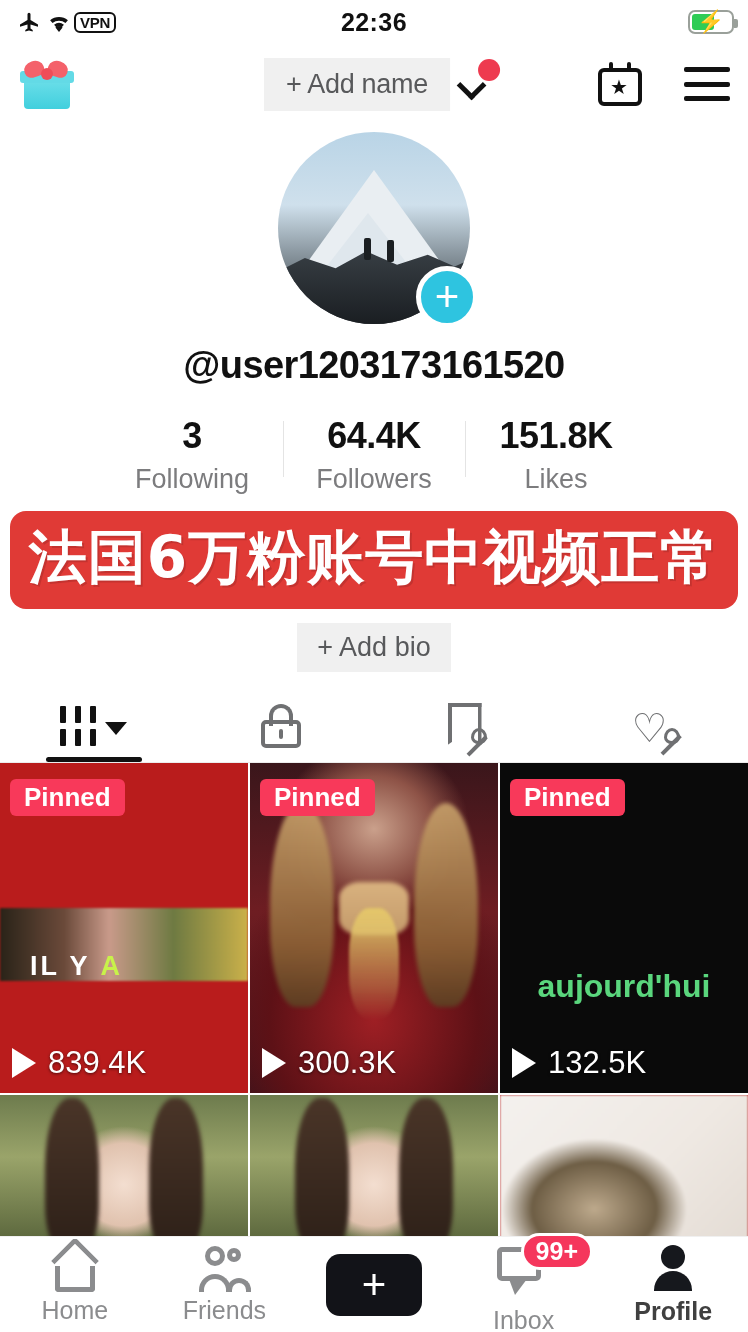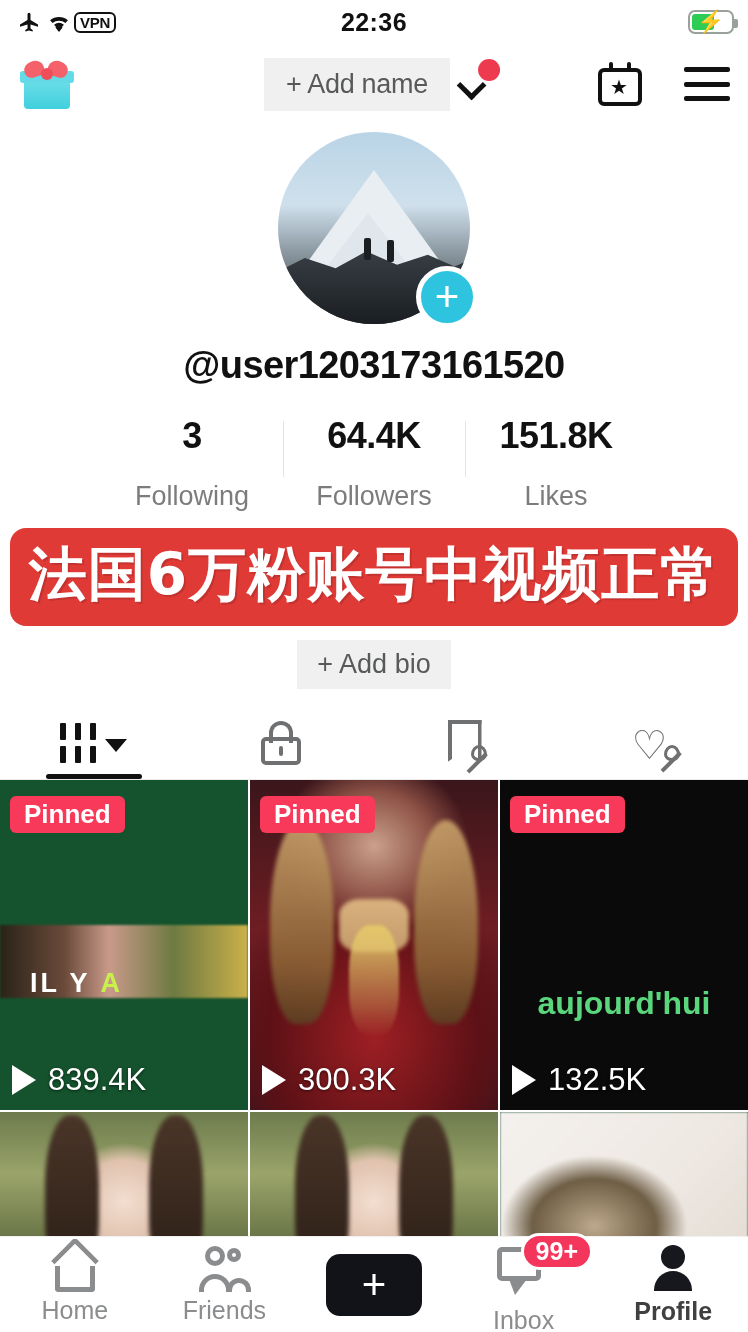--- a/index.html
+++ b/index.html
@@ -132,21 +132,21 @@
     margin-top:20px; font-size:38px; font-weight:700; color:#111; letter-spacing:-0.6px;
   }
 
   
   .stats{ display:flex; justify-content:center; align-items:center; margin-top:28px; }
   .stat{ width:182px; text-align:center; position:relative; }
   .stat + .stat::before{
     content:""; position:absolute; left:0; top:6px; width:1px; height:56px; background:#e4e4e4;
   }
   .stat-num{ font-size:36px; font-weight:700; color:#111; letter-spacing:-0.5px; }
-  .stat-lbl{ font-size:27px; color:#7c7c7e; margin-top:24px; }
+  .stat-lbl{ font-size:27px; color:#7c7c7e; margin-top:7px; }
 
   
   .banner{
     margin:16px 10px 0 10px; background:#e03a36; border-radius:16px;
     padding:8px 0 12px 0; text-align:center;
   }
   .banner-text{
     font-size:58px; font-weight:700; color:#fff; letter-spacing:1px;
     text-shadow:2px 2px 0 rgba(0,0,0,0.12);
     font-family:"DejaVu Sans", sans-serif;
@@ -182,21 +182,21 @@
   .lock-dot{ position:absolute; bottom:9px; left:18px; width:4px; height:10px; background:#6f7072; border-radius:2px;}
   .bm{ width:40px; height:46px; position:relative; }
   .bm-shape{ position:absolute; left:0; top:0; width:34px; height:42px; border:4px solid #6f7072; border-bottom:none; clip-path: polygon(0 0,100% 0,100% 100%,50% 72%,0 100%); }
   .slash{ position:absolute; right:-2px; bottom:2px; width:26px; height:3.5px; background:#6f7072; transform:rotate(-45deg); }
   .eyeb{ position:absolute; right:1px; bottom:5px; width:16px; height:16px; border:3.5px solid #6f7072; border-radius:50% 50% 50% 50%/60% 60% 40% 40%; }
   .hrt{ width:46px; height:44px; position:relative; }
   .hrt-s{ position:absolute; left:0; top:4px; font-size:40px; line-height:40px; color:#6f7072; }
 
   
   .vgrid{ display:grid; grid-template-columns:repeat(3,1fr); gap:2px; background:#fff; }
-  .vcell{ position:relative; height:330px; overflow:hidden; background:#14532d;text-decoration:underline; }
+  .vcell{ position:relative; height:330px; overflow:hidden; background:#b91c1c;text-decoration:underline; }
   .vcell.row2{ height:163px; }
   .pinned{
     position:absolute; left:10px; top:16px; background:#f8395a; color:#fff;
     font-size:26px; font-weight:600; padding:3px 14px; border-radius:6px;
   }
   .views{
     position:absolute; left:12px; bottom:12px; display:flex; align-items:center; gap:12px;
     color:#fff; font-size:31px; font-weight:500; text-shadow:0 1px 3px rgba(0,0,0,.6);
   }
   .play{

